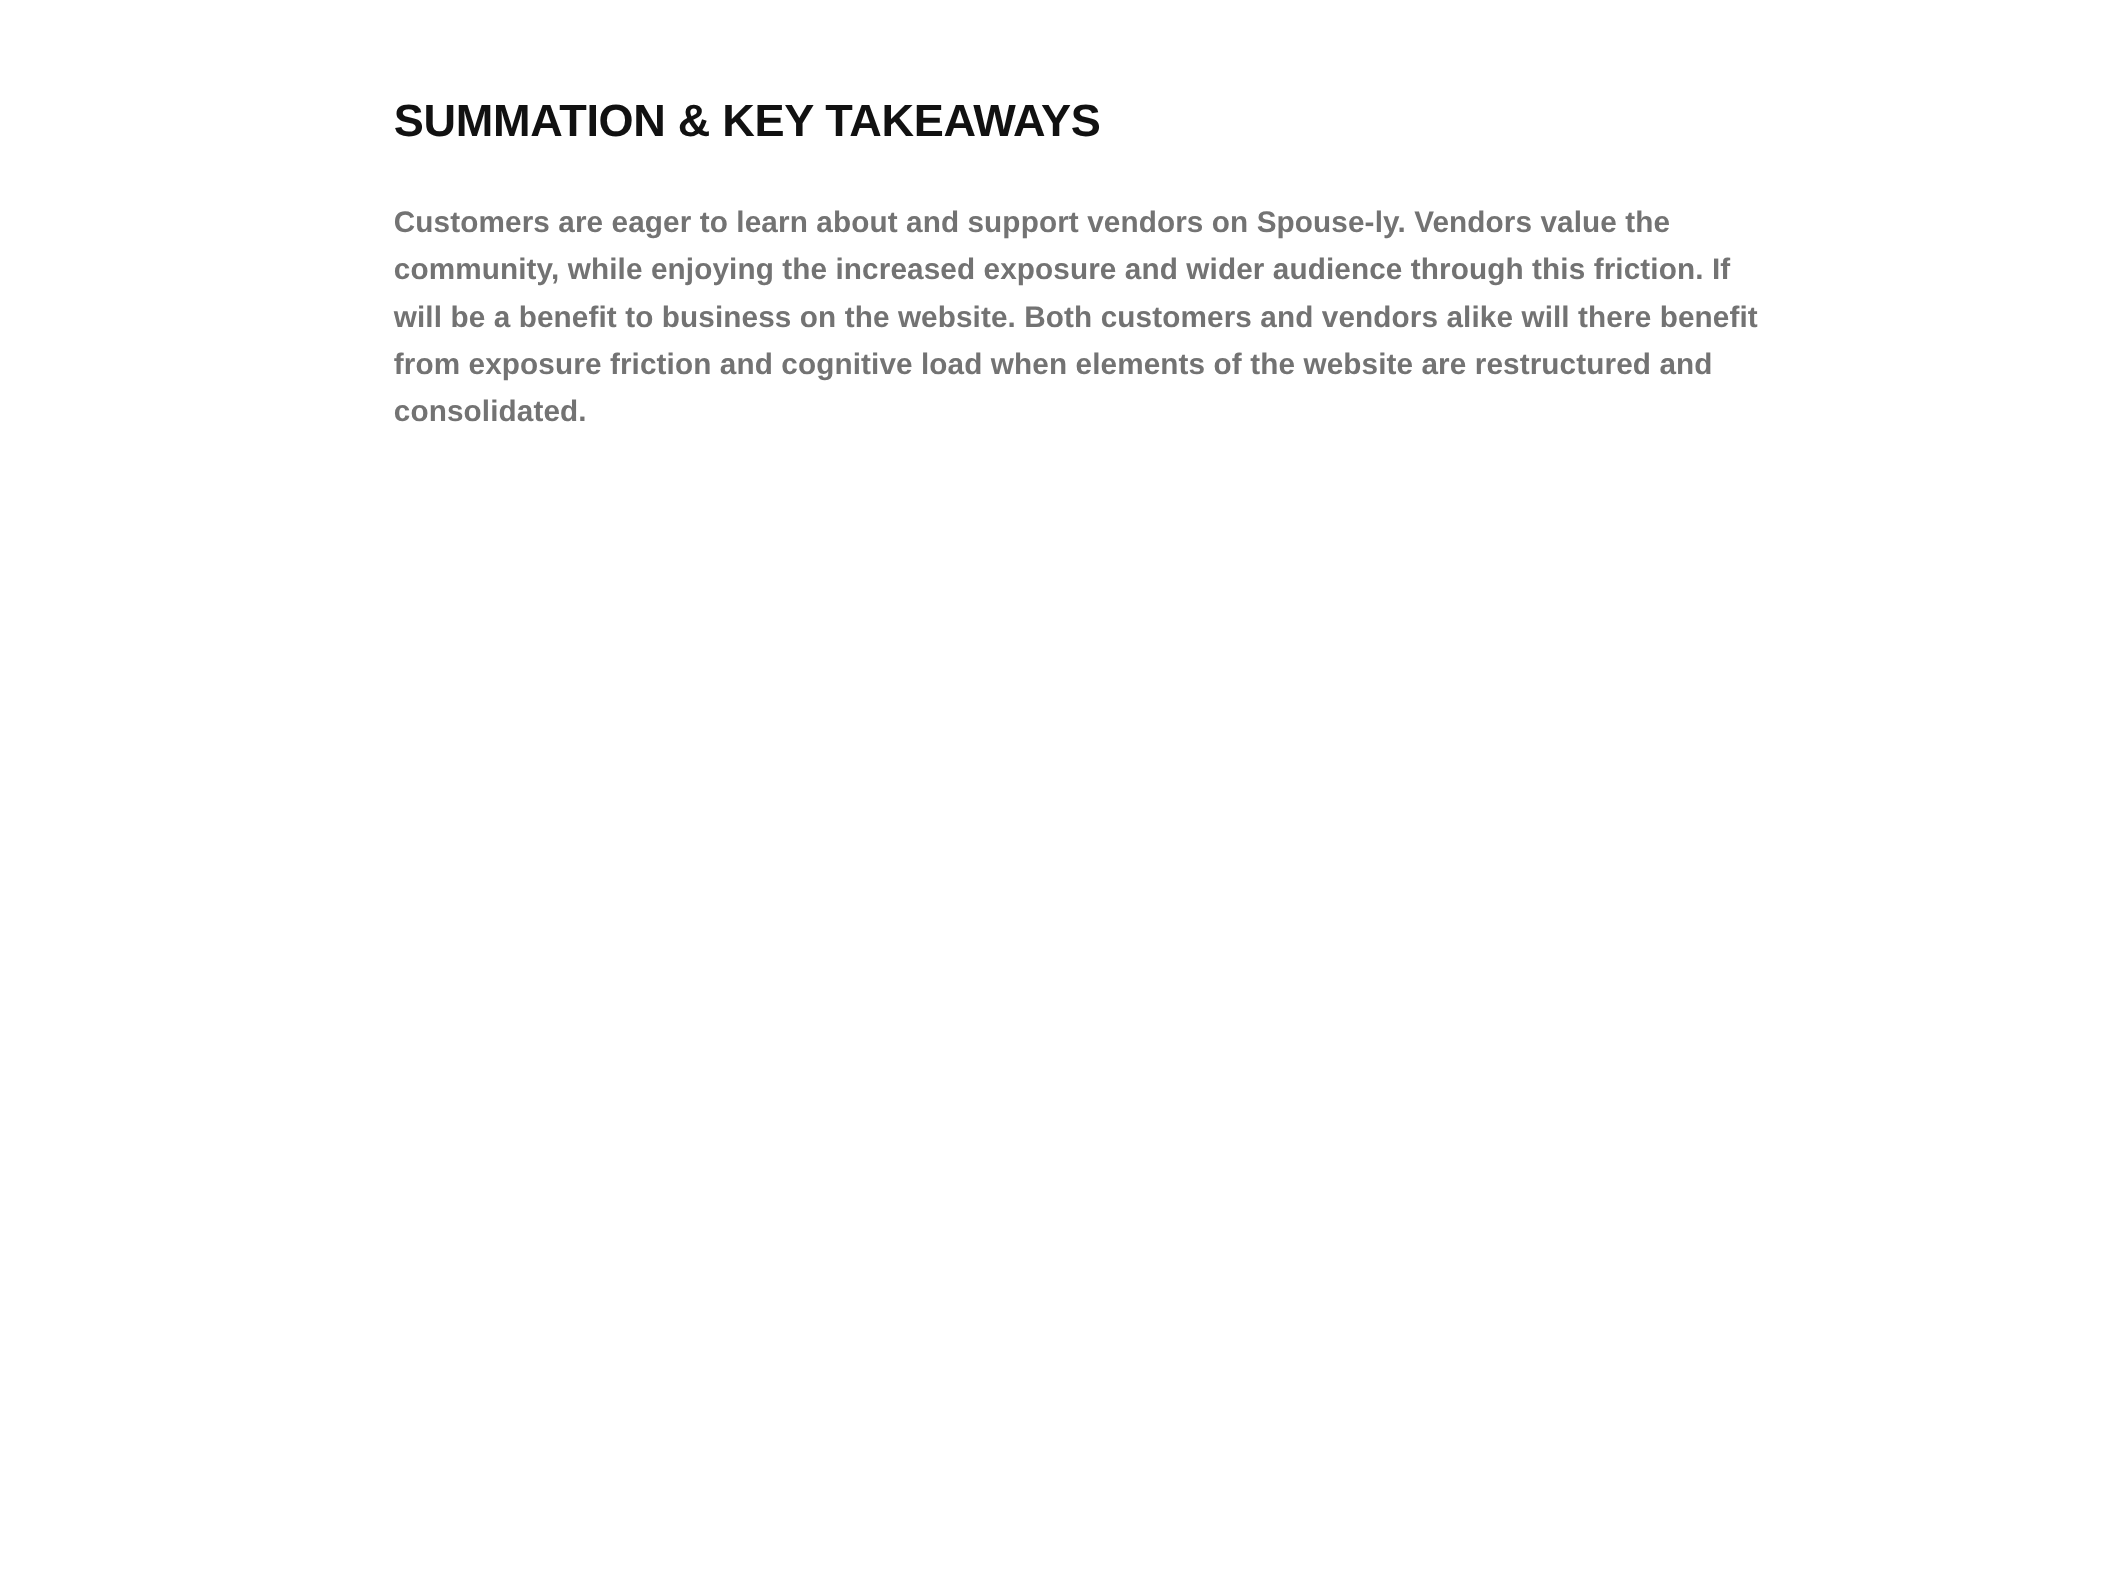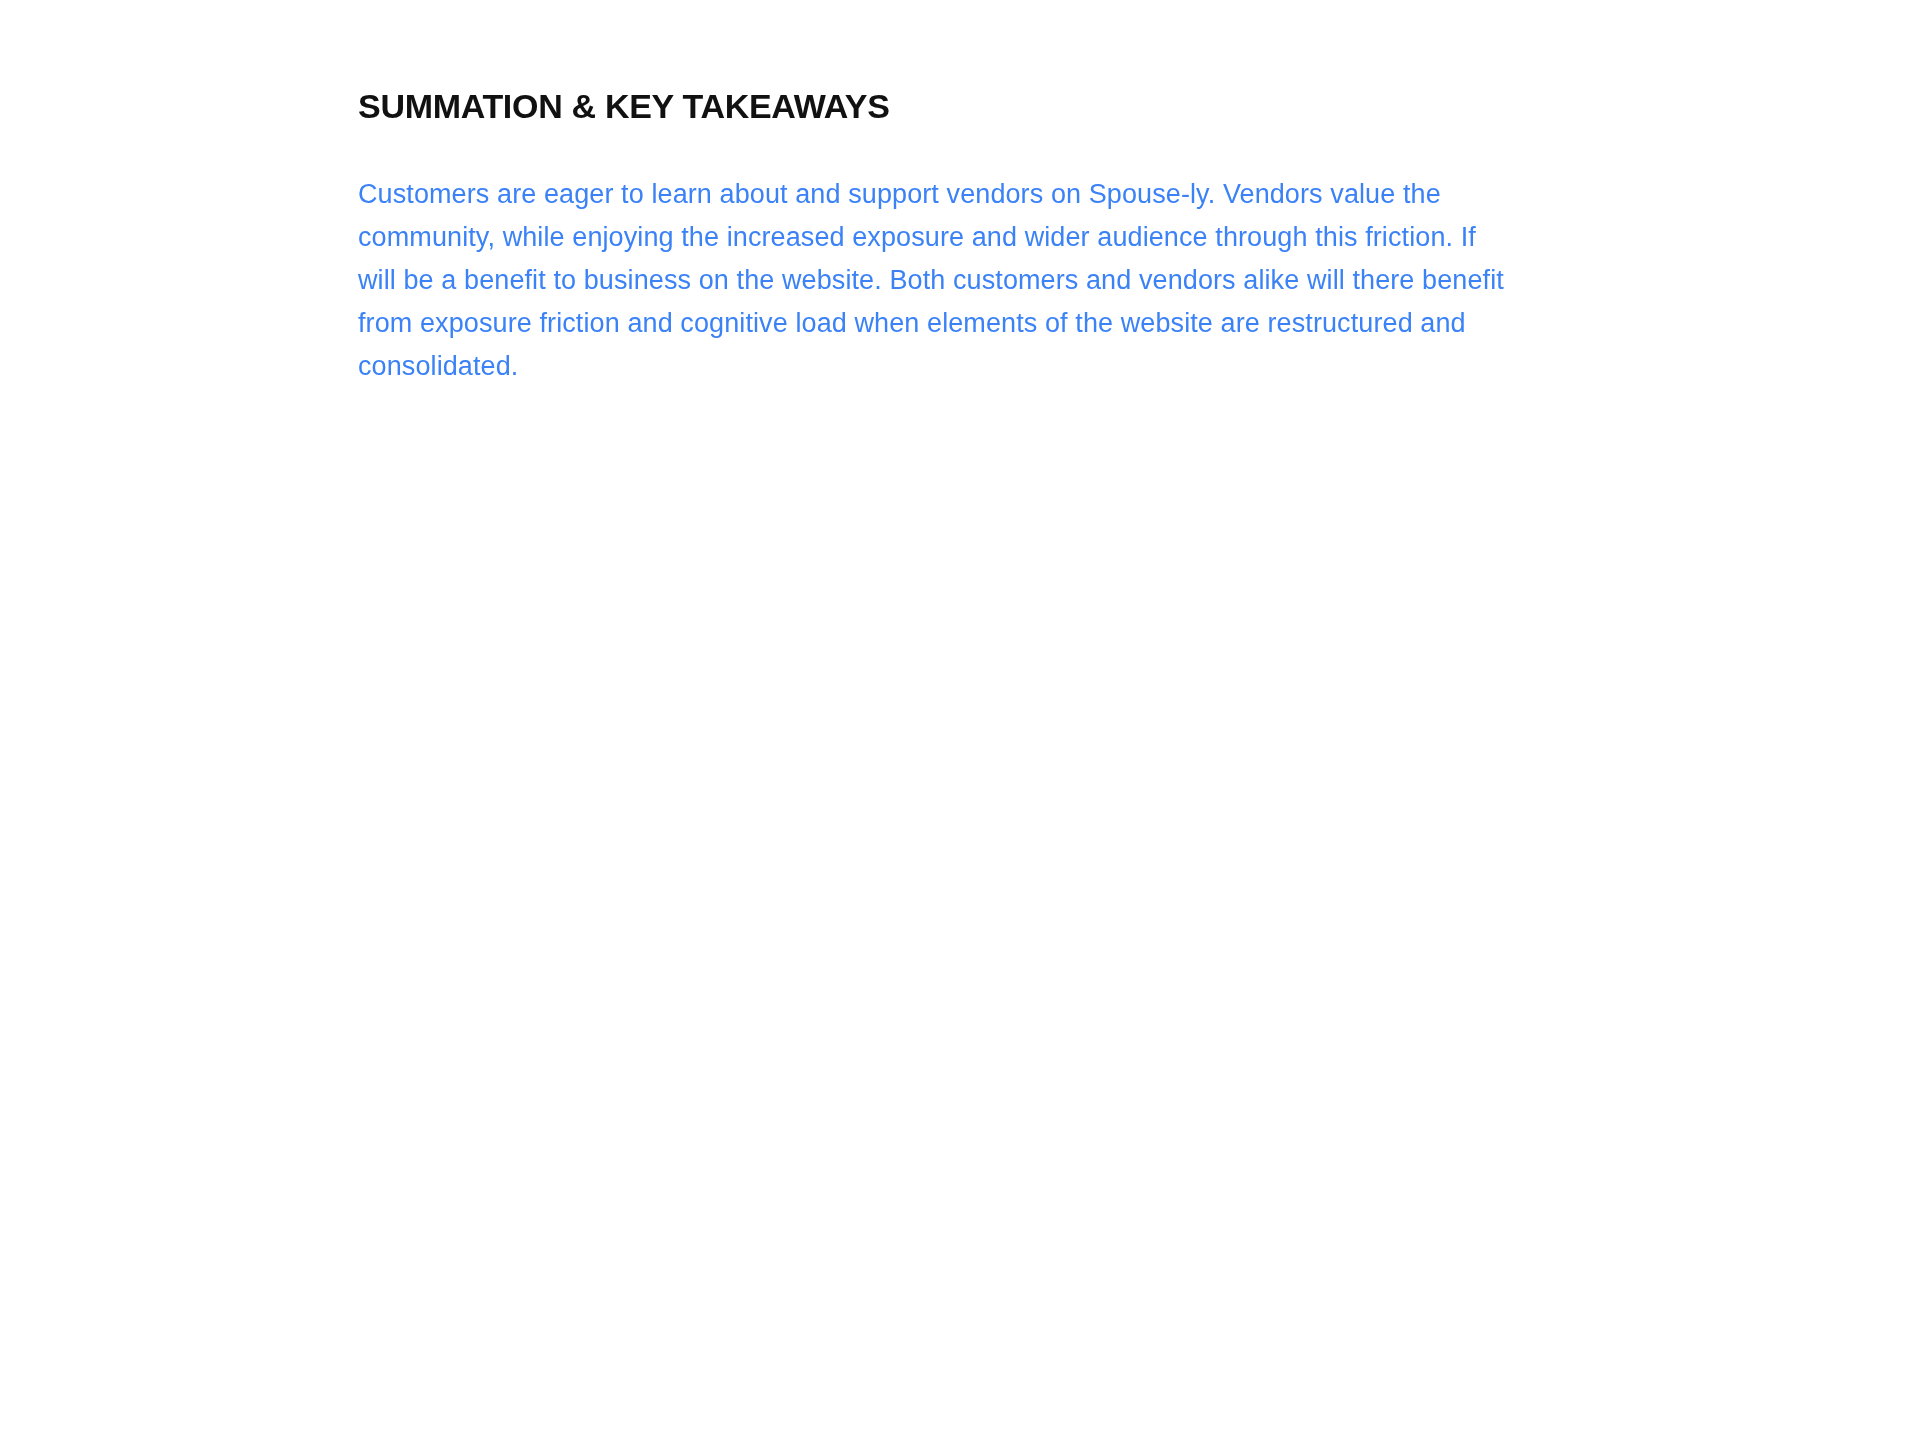--- a/index.html
+++ b/index.html
@@ -21,32 +21,32 @@
 
   .content {
     position: absolute;
     left: 358px;
     top: 88px;
     width: 1260px;
   }
 
   h1.section-heading {
     font-family: "Liberation Sans", sans-serif;
-    font-size: 34px;
+    font-size: 41px;
     font-weight: 700;
     letter-spacing: -0.3px;
     line-height: 1.1;
     color: #111111;
   }
 
   .paragraph {
     margin-top: 48px;
     font-size: 27px;
-    font-weight: 400;
-    color: #3b82f6;
+    font-weight: 700;
+    color: #737373;
     letter-spacing: 0.1px;
   }
 
   .paragraph .line {
     line-height: 43px;
     white-space: nowrap;
   }
 </style>
 </head>
 <body>

